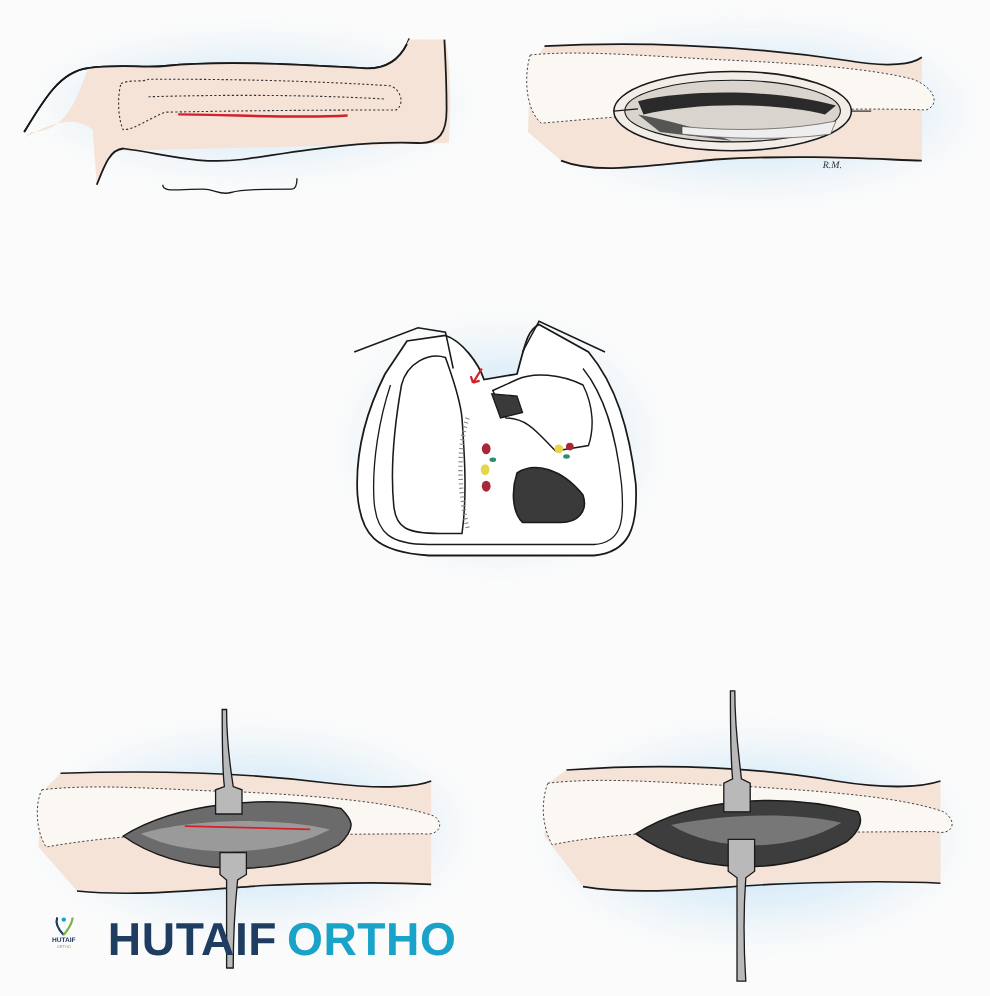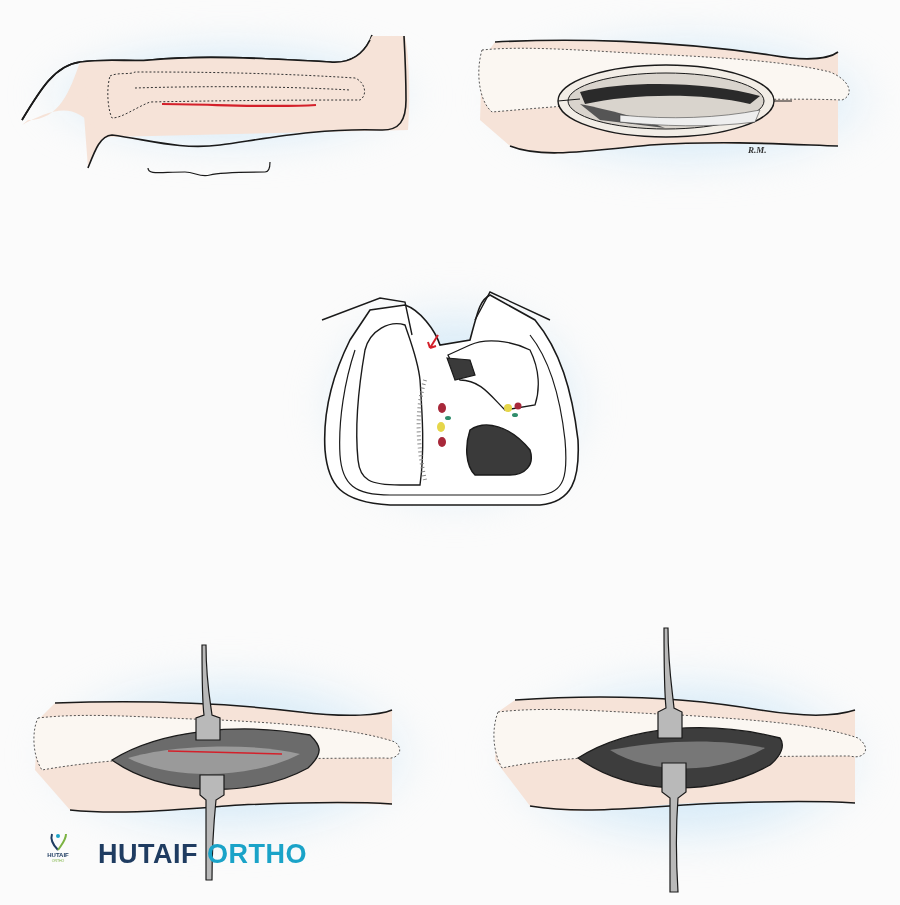--- a/index.html
+++ b/index.html
@@ -1,20 +1,20 @@
 <!DOCTYPE html>
 <html><head>
 <meta charset="utf-8">
 <style>
   html,body{margin:0;padding:0;background:#fbfbfb;}
   body{width:900px;height:905px;position:relative;overflow:hidden;font-family:"Liberation Sans",sans-serif;}
   .panel{position:absolute;}
   .glow{position:absolute;border-radius:50%;filter:blur(18px);background:radial-gradient(ellipse at center,#cfe6f5 0%,#dcedf8 45%,rgba(251,251,251,0) 75%);}
   svg{position:absolute;left:0;top:0;overflow:visible;}
-  .brand{position:absolute;left:98px;top:836px;font-weight:bold;font-size:27px;letter-spacing:0.5px;line-height:36px;white-space:nowrap;}
+  .brand{position:absolute;left:98px;top:836px;font-weight:bold;font-size:42px;letter-spacing:0.5px;line-height:36px;white-space:nowrap;}
   .brand .b1{color:#1f3c61;}
   .brand .b2{color:#1aa3c8;margin-left:9px;}
   .logo{position:absolute;left:44px;top:832px;width:28px;height:36px;}
   .logo-text{position:absolute;left:0;top:20px;width:28px;text-align:center;font-size:6px;font-weight:bold;color:#1f3c61;line-height:6px;}
   .logo-sub{position:absolute;left:0;top:27px;width:28px;text-align:center;font-size:3.5px;color:#7cb342;line-height:4px;}
 </style>
 </head>
 <body>
 
 <div class="panel" style="left:0;top:0;width:440px;height:200px;">
@@ -25,21 +25,21 @@
     <path d="M80,62 C70,90 60,120 28,120 L22,125 C50,110 75,100 95,130 Z" fill="#f6e3d8"></path>
     <path d="M22,120 C40,90 55,65 80,62 C110,58 130,62 150,60 C200,55 260,58 330,62 C355,64 365,50 370,40" fill="none" stroke="#1a1a1a" stroke-width="1.6"></path>
     <path d="M88,168 C95,150 100,136 112,135 C150,140 180,150 220,145 C270,138 320,128 380,130 C400,131 406,120 406,100 C406,80 405,55 404,36" fill="none" stroke="#1a1a1a" stroke-width="1.6"></path>
     <path d="M110,76 C118,72 130,75 135,72 C180,72 260,72 355,78 C365,82 368,95 360,100 C330,100 250,100 150,102 C135,108 122,118 112,118 C108,110 106,90 110,76 Z" fill="none" stroke="#333" stroke-width="1" stroke-dasharray="2,2"></path>
     <path d="M135,88 C200,86 280,86 350,90" fill="none" stroke="#333" stroke-width="1" stroke-dasharray="2,2"></path>
     <path d="M162,104 C210,104 270,108 316,105" fill="none" stroke="#d4202a" stroke-width="2.2"></path>
     <path d="M148,168 C148,175 160,172 185,172 C195,172 200,178 210,175 C220,172 240,172 265,172 C270,172 270,165 270,162" fill="none" stroke="#1a1a1a" stroke-width="1.2"></path>
   </svg>
 </div>
 
-<div class="panel" style="left:470px;top:0;width:430px;height:200px;font-weight:bold;">
+<div class="panel" style="left:470px;top:0;width:430px;height:200px;">
   <div class="glow" style="left:20px;top:30px;width:390px;height:140px;"></div>
   <svg width="430" height="200">
     <path d="M25,42 C100,38 200,40 300,55 C340,62 360,58 368,52 L368,145 C300,145 200,140 110,152 C70,158 50,148 40,146 L10,120 L12,60 Z" fill="#f6e3d8"></path>
     <path d="M25,42 C100,38 200,40 300,55 C340,62 360,58 368,52" fill="none" stroke="#1a1a1a" stroke-width="1.6"></path>
     <path d="M40,146 C70,158 110,152 180,145 C260,140 330,145 368,146" fill="none" stroke="#1a1a1a" stroke-width="1.6"></path>
     <path d="M12,50 C60,45 130,52 200,55 C260,58 320,62 360,72 C380,80 385,95 372,100 C320,98 260,100 200,102 C130,102 70,108 22,112 C8,100 6,70 12,50 Z" fill="#fbf7f2" stroke="#444" stroke-width="0.9" stroke-dasharray="2,2"></path>
     <ellipse cx="196" cy="101" rx="108" ry="36" fill="#f2ede6" stroke="#1a1a1a" stroke-width="1.4"></ellipse>
     <ellipse cx="196" cy="101" rx="98" ry="28" fill="#d9d4cd" stroke="#1a1a1a" stroke-width="1"></ellipse>
     <path d="M110,92 C160,80 240,82 290,96 L280,104 C230,92 160,94 115,104 Z" fill="#2a2a2a"></path>
     <path d="M110,104 C140,110 170,118 195,128 L130,120 Z" fill="#555"></path>

